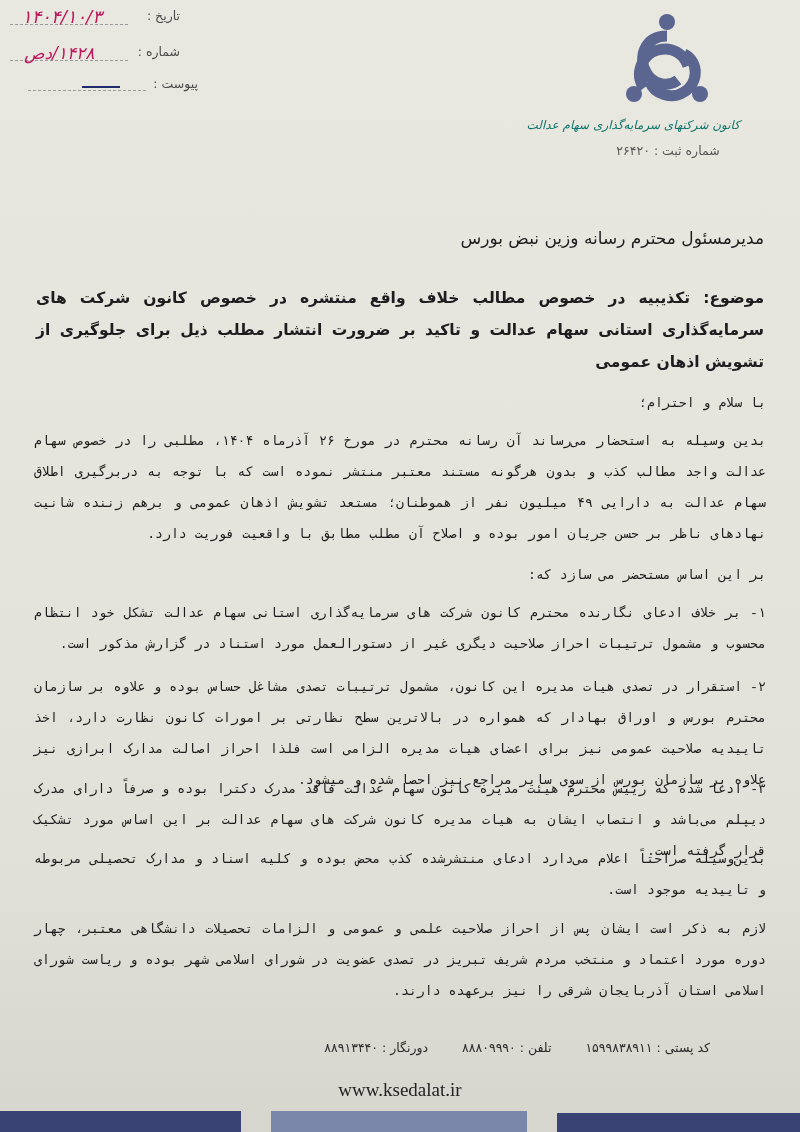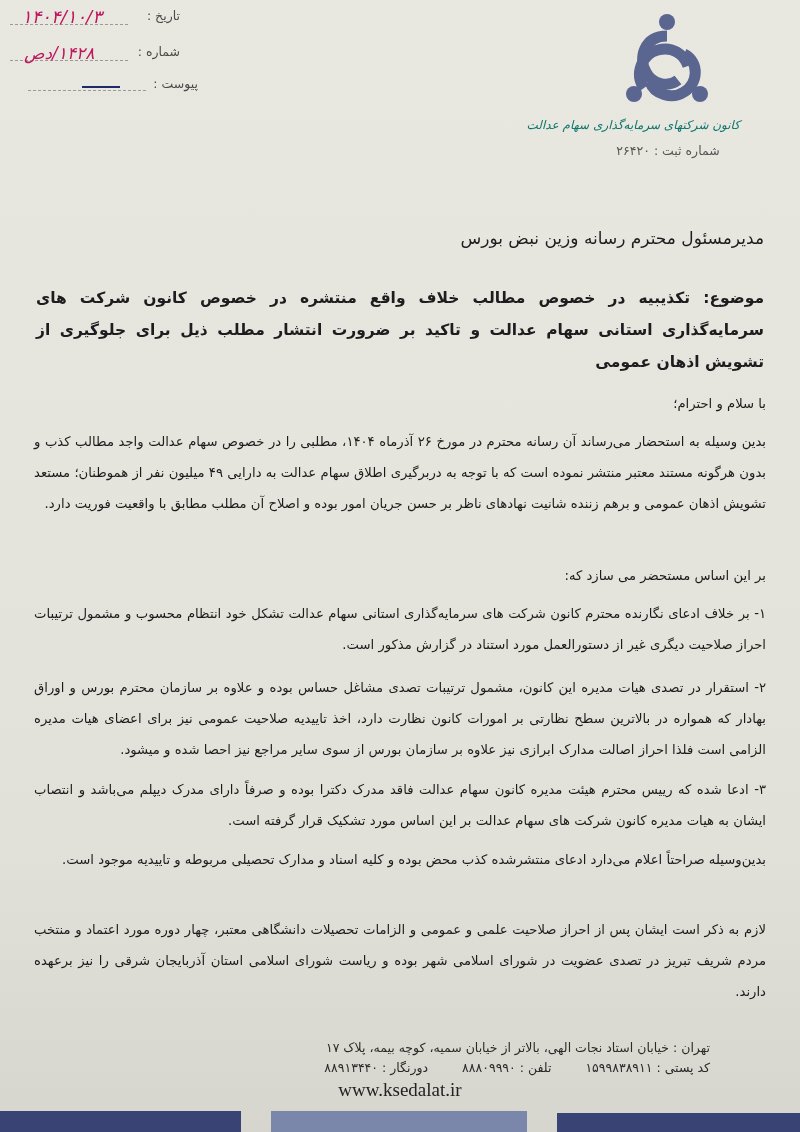--- a/index.html
+++ b/index.html
@@ -18,21 +18,21 @@
   .meta-hand { position:absolute; font-family:"DejaVu Sans", sans-serif; color:#be185d; font-size:17px; white-space:nowrap; direction:ltr; font-style:italic; }
 
   
   .logo { position:absolute; left:622px; top:10px; width:90px; height:96px; }
   .logo-caption { position:absolute; left:600px; top:118px; width:140px; font-size:12px; font-family:"DejaVu Serif", serif; font-style:italic; color:#0f766e; text-align:center; direction:rtl; white-space:nowrap; }
   .reg-no { position:absolute; left:604px; top:143px; width:128px; font-size:12.5px; color:#555; text-align:center; direction:rtl; white-space:nowrap; }
 
   
   .recipient { position:absolute; right:36px; top:228px; font-size:17px; font-weight:normal; direction:rtl; white-space:nowrap; }
   .subject { position:absolute; right:36px; left:36px; top:270px; font-size:15.5px; font-weight:bold; direction:rtl; line-height:32px; text-align:justify;margin-top:12px; }
-  .para { position:absolute; right:34px; left:34px; direction:rtl; font-size:13.2px; line-height:31px; text-align:justify; color:#1b1b1b; }
+  .para { position:absolute; right:34px; left:34px; direction:rtl; font-size:13.2px; line-height:31px; text-align:justify; color:#1b1b1b;font-family:Liberation Mono, monospace; }
 
   
   .footer-addr { position:absolute; left:200px; width:510px; top:1038px; font-size:12.5px; color:#2a2a2a; direction:rtl; text-align:right; white-space:nowrap; line-height:20px; }
   .footer-url { position:absolute; left:0; width:800px; top:1079px; text-align:center; font-family:"Liberation Serif", serif; font-size:19px; color:#222; }
   .bar { position:absolute; top:1111px; height:21px; }
 </style>
 </head>
 <body>
 
 <div class="meta">
@@ -74,21 +74,20 @@
 <div class="para" style="top:388px;">با سلام و احترام؛</div>
 <div class="para" style="top:426px;">بدین وسیله به استحضار می‌رساند آن رسانه  محترم در مورخ ۲۶ آذرماه ۱۴۰۴، مطلبی را در خصوص سهام عدالت واجد مطالب کذب و بدون هرگونه مستند معتبر منتشر نموده است که با توجه به دربرگیری اطلاق سهام عدالت به دارایی ۴۹ میلیون نفر از هموطنان؛ مستعد تشویش اذهان عمومی و برهم زننده شانیت نهادهای ناظر بر حسن جریان امور بوده و اصلاح آن مطلب مطابق با واقعیت فوریت دارد.</div>
 <div class="para" style="top:560px;">بر این اساس مستحضر می سازد که:</div>
 <div class="para" style="top:598px;">۱- بر خلاف ادعای نگارنده محترم کانون شرکت های سرمایه‌گذاری استانی سهام عدالت تشکل خود انتظام محسوب و مشمول ترتیبات احراز صلاحیت دیگری غیر از دستورالعمل مورد استناد در گزارش مذکور است.</div>
 <div class="para" style="top:672px;">۲- استقرار در تصدی هیات مدیره این کانون، مشمول ترتیبات تصدی مشاغل حساس بوده و علاوه بر سازمان محترم بورس و اوراق بهادار که همواره در بالاترین سطح نظارتی بر امورات کانون نظارت دارد، اخذ تاییدیه صلاحیت عمومی نیز برای اعضای هیات مدیره الزامی است فلذا احراز اصالت مدارک ابرازی نیز علاوه بر سازمان بورس از سوی سایر مراجع نیز احصا شده و میشود.</div>
 <div class="para" style="top:774px;">۳- ادعا شده که رییس محترم هیئت مدیره کانون سهام عدالت فاقد مدرک دکترا بوده و صرفاً دارای مدرک دیپلم می‌باشد و انتصاب ایشان به هیات مدیره کانون شرکت های سهام عدالت بر این اساس مورد تشکیک قرار گرفته است.</div>
 <div class="para" style="top:844px;">بدین‌وسیله صراحتاً اعلام می‌دارد ادعای منتشرشده کذب محض بوده و کلیه اسناد و مدارک تحصیلی مربوطه و تاییدیه موجود است.</div>
 <div class="para" style="top:914px;">لازم به ذکر است ایشان پس از احراز صلاحیت علمی و عمومی و الزامات تحصیلات دانشگاهی معتبر، چهار دوره مورد اعتماد و منتخب مردم شریف تبریز در تصدی عضویت در شورای اسلامی شهر بوده و ریاست شورای اسلامی استان آذربایجان شرقی را نیز برعهده دارند.</div>
 
 <div class="footer-addr">
-  <div>تهران : خیابان استاد نجات الهی، بالاتر از خیابان سمیه، کوچه بیمه، پلاک ۱۷</div>
   <div>
     <span>کد پستی :</span>
     <span>۱۵۹۹۸۳۸۹۱۱</span>
     <span style="display:inline-block;width:26px;"></span>
     <span>تلفن :</span>
     <span>۸۸۸۰۹۹۹۰</span>
     <span style="display:inline-block;width:26px;"></span>
     <span>دورنگار :</span>
     <span>۸۸۹۱۳۴۴۰</span>
   </div>

